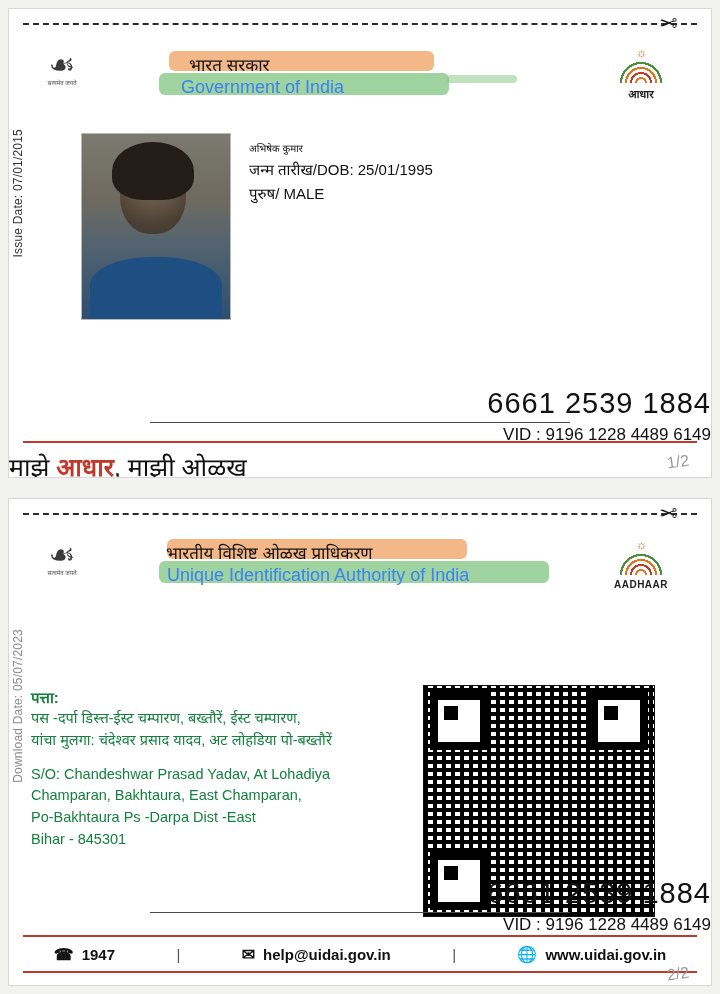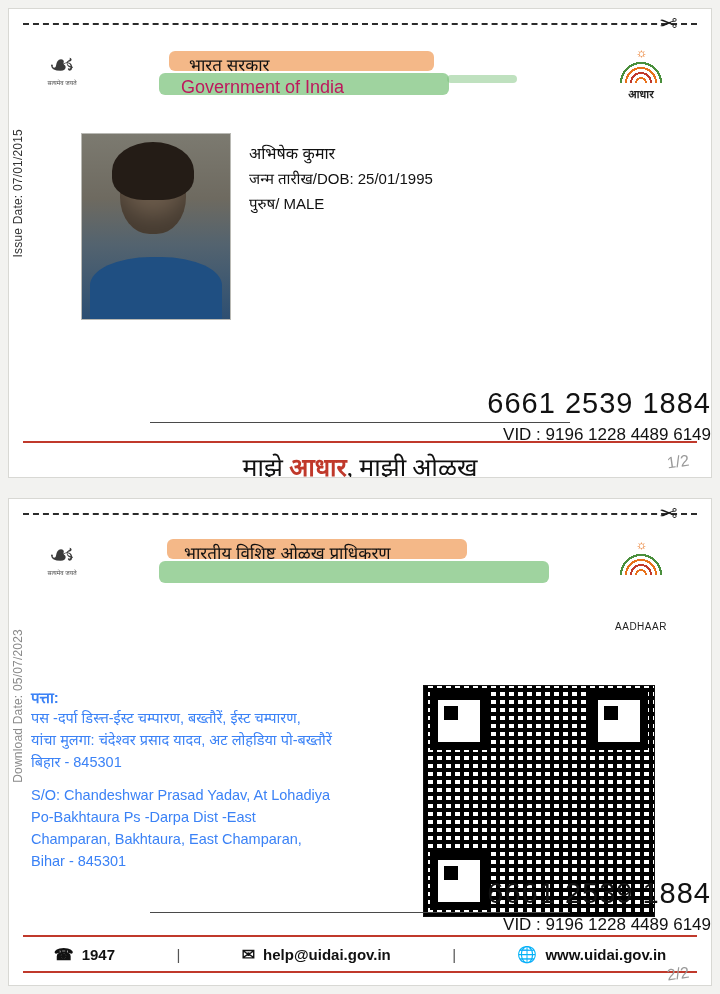--- a/index.html
+++ b/index.html
@@ -102,21 +102,21 @@
     left: 30px; top: 2px;
     font-size: 17px;
     color: #111;
     font-family: "Liberation Sans", sans-serif;
     z-index: 3;
   }
   .gov-en {
     position: absolute;
     left: 22px; top: 26px;
     font-size: 18px;
-    color: #be185d;
+    color: #3b82f6;
     z-index: 3;
   }
 
   
   .aadhaar-logo {
     position: absolute;
     right: 30px;
     top: 38px;
     width: 80px;
     text-align: center;
@@ -142,23 +142,22 @@
     display: block;
     font-size: 11px;
     color: #222;
     font-weight: bold;
     margin-top: -1px;
   }
   .aadhaar-logo .word-en {
     display: block;
     font-size: 10px;
     color: #222;
-    font-weight: normal;
+    font-weight: bold;
     letter-spacing: .5px;
-    margin-top: 42px;
   }
 
   
   .photo {
     position: absolute;
     left: 72px;
     top: 124px;
     width: 148px;
     height: 185px;
     background: linear-gradient(180deg,#7c7a70 0%,#6e6a60 35%,#53636f 60%,#2d4f72 100%);
@@ -189,21 +188,21 @@
 
   
   .demo {
     position: absolute;
     left: 240px;
     top: 132px;
     color: #111;
     line-height: 1.65;
   }
   .demo .line { font-size: 15px; white-space: nowrap; }
-  .demo .line.hi { font-size: 16px; }
+  .demo .line.hi { font-size: 10px; }
 
   
   .uid-block {
     position: absolute;
     left: 0;
     right: 0;
     text-align: right;
   }
   .uid-number {
     font-size: 29px;
@@ -227,43 +226,42 @@
     position: absolute;
     left: 14px; right: 14px;
     height: 0;
     border-top: 2px solid #c0392b;
   }
 
   
   .tagline {
     position: absolute;
     left: 0; right: 0;
-    text-align: center;
+    text-align: left;
     font-size: 25px;
     color: #111;
     white-space: nowrap;
-    font-family: Liberation Serif, serif;
   }
   .tagline .accent { color: #c0392b; font-weight: bold; }
 
   .page-no {
     position: absolute;
     right: 22px;
     font-size: 16px;
     color: #9a9a9a;
     transform: rotate(-8deg);
   }
 
   
   .addr-block {
     position: absolute;
     left: 22px;
     top: 188px;
     width: 405px;
-    color: #3b82f6;
+    color: #15803d;
   }
   .addr-title { font-size: 15px; font-weight: bold; margin-bottom: 1px; }
   .addr-line  { font-size: 14.5px; line-height: 1.5; }
   .addr-gap   { height: 12px; }
 
   .qr {
     position: absolute;
     right: 56px;
     top: 186px;
     width: 230px;
@@ -381,38 +379,38 @@
     <div class="side-text faded" style="top:130px;">Download Date: 05/07/2023</div>
 
     <div class="emblem" style="top:40px;">
       <span class="glyph">☙</span>
       <span class="motto">सत्यमेव जयते</span>
     </div>
 
     <div class="gov-head" style="top:40px;width:420px;">
       <div class="hl hl-orange" style="left:8px;top:0px;width:300px;height:20px;"></div>
       <div class="hl hl-green" style="left:0px;top:22px;width:390px;height:22px;"></div>
-      <div class="gov-hi" style="left:25px;">भारतीय विशिष्ट ओळख प्राधिकरण</div>
+      <div class="gov-hi" style="left:7px;">भारतीय विशिष्ट ओळख प्राधिकरण</div>
+      <div class="gov-en" style="left:8px;">Unique Identification Authority of India</div>
     </div>
 
     <div class="aadhaar-logo" style="top:40px;">
       <span class="sun">☼</span>
       <span class="fp"></span>
       <span class="word-en">AADHAAR</span>
     </div>
 
     <div class="addr-block">
       <div class="addr-title">पत्ता:</div>
       <div class="addr-line">पस -दर्पा डिस्त्त-ईस्ट चम्पारण, बख्तौरें, ईस्ट चम्पारण,</div>
       <div class="addr-line">यांचा मुलगा: चंदेश्वर प्रसाद यादव, अट लोहडिया पो-बख्तौरें</div>
-      <div class="addr-line">बिहार - 845301</div>
       <div class="addr-gap"></div>
       <div class="addr-line">S/O: Chandeshwar Prasad Yadav, At Lohadiya</div>
+      <div class="addr-line">Champaran, Bakhtaura, East Champaran,</div>
       <div class="addr-line">Po-Bakhtaura Ps -Darpa Dist -East</div>
-      <div class="addr-line">Champaran, Bakhtaura, East Champaran,</div>
       <div class="addr-line">Bihar - 845301</div>
     </div>
 
     <div class="qr">
       <span class="finder f-tl">
           <i></i>
         </span>
       <span class="finder f-tr">
           <i></i>
         </span>

